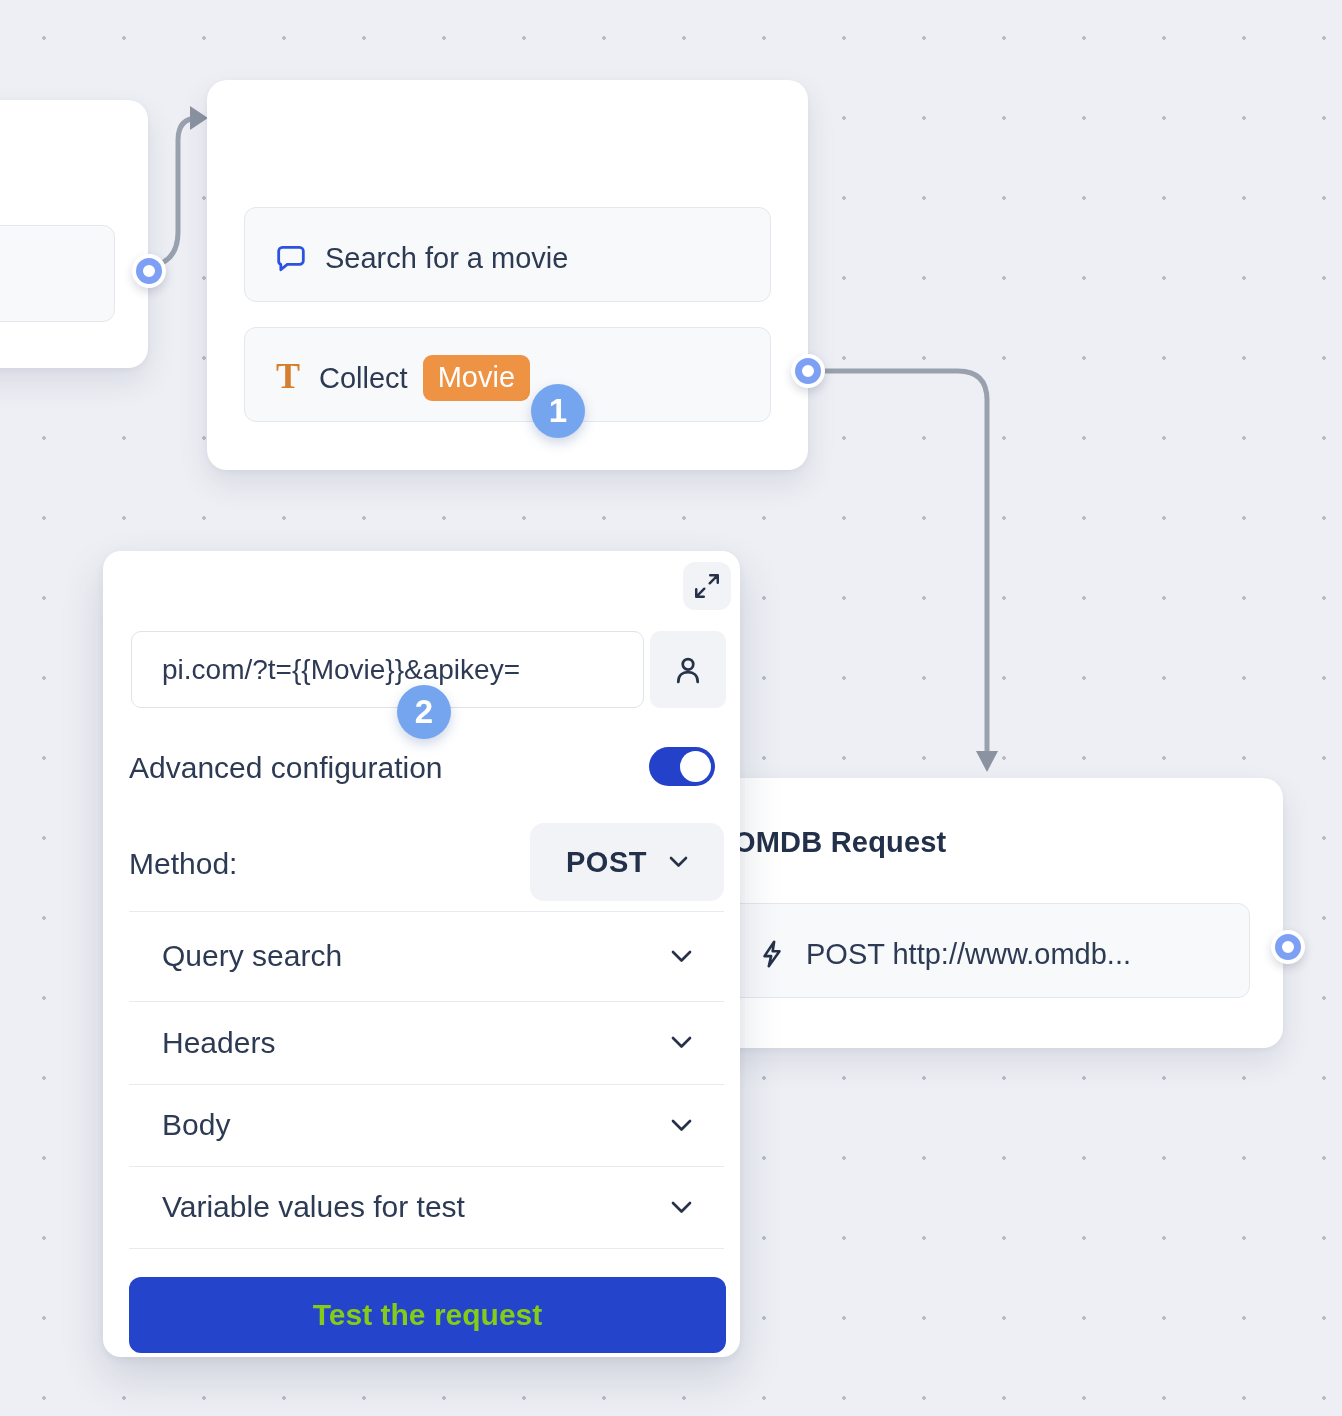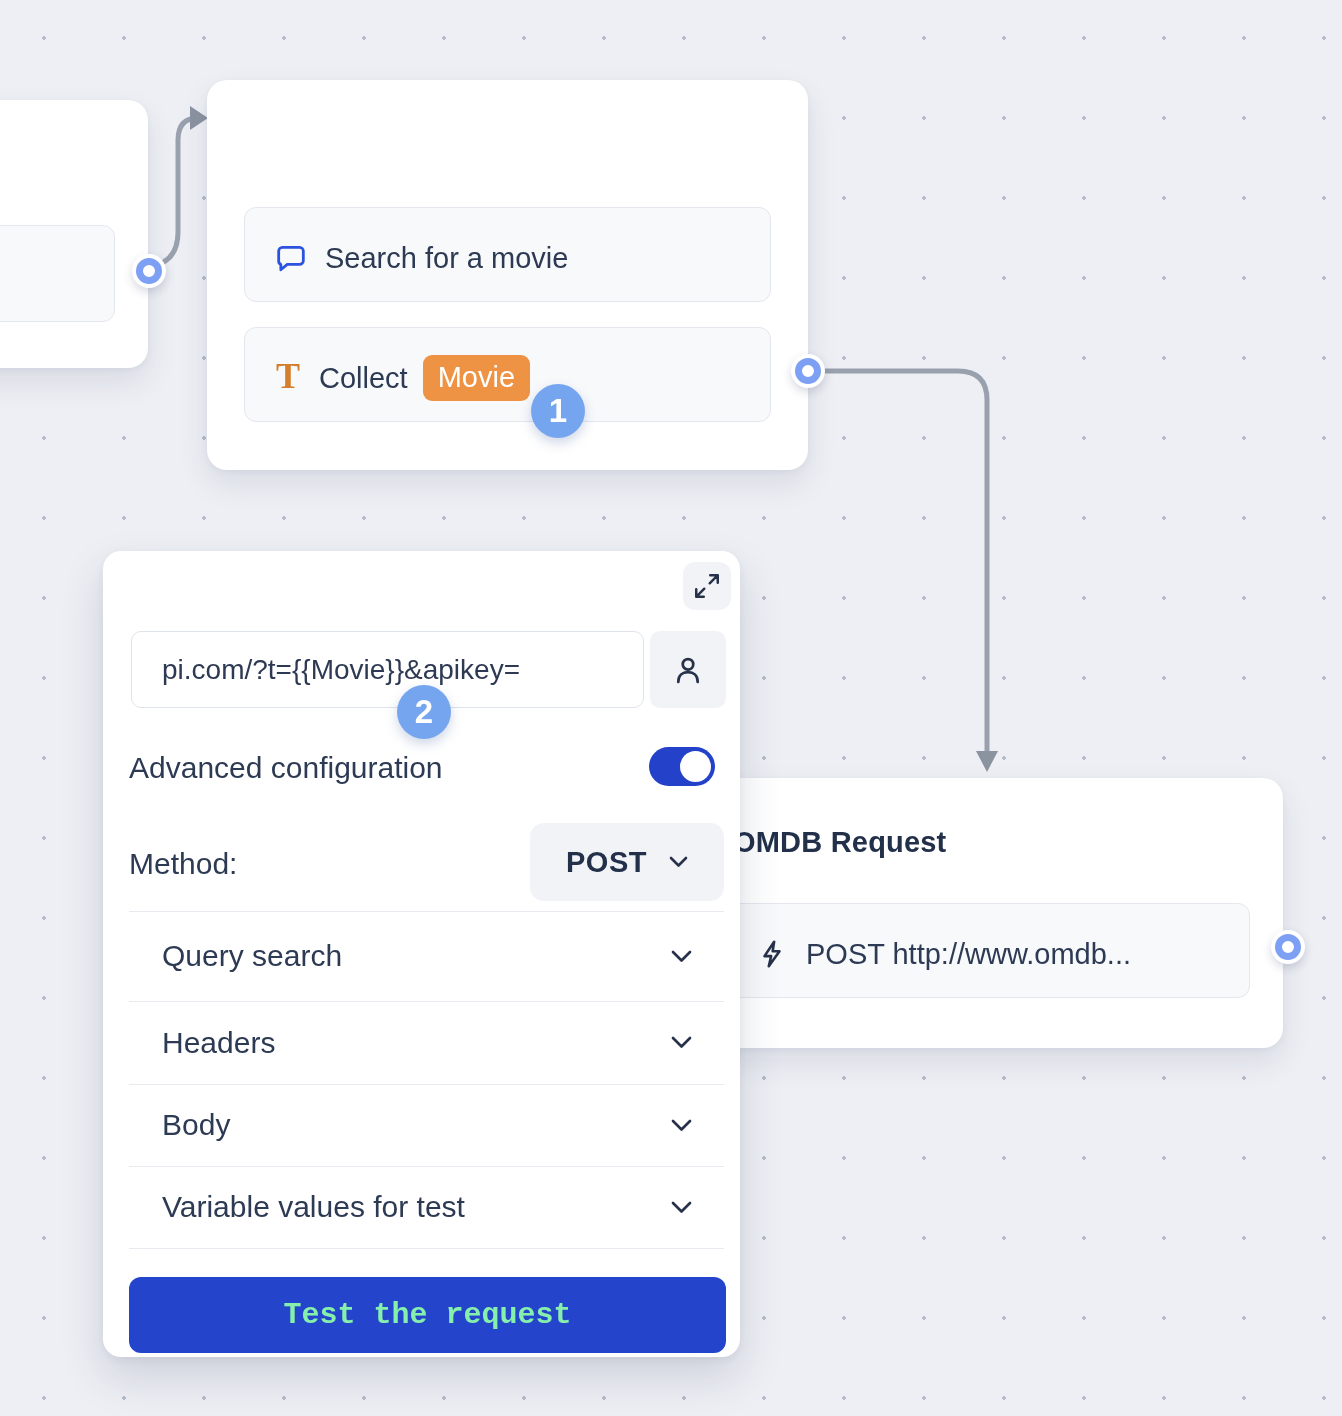--- a/index.html
+++ b/index.html
@@ -96,21 +96,21 @@
   .method-select .val{font-size:29px;font-weight:bold;color:#23304a;letter-spacing:.5px;}
   .hr{position:absolute;left:26px;width:595px;height:0;border-top:1.5px solid #e8eaef;}
   .section-row{
     position:absolute;left:26px;width:595px;display:flex;align-items:center;
     justify-content:space-between;padding:0 32px 0 33px;box-sizing:border-box;cursor:pointer;
   }
   .section-row .label{font-size:30px;color:#2d3a53;}
   .test-btn{
     position:absolute;left:26px;top:726px;width:597px;height:76px;
     background:#2444cc;border:none;border-radius:12px;cursor:pointer;
-    color:#86efac;font-family:Liberation Mono, monospace;font-size:30px;font-weight:bold;
+    color:#84cc16;font-family:Liberation Sans, sans-serif;font-size:30px;font-weight:bold;
   }
 
   
   .notch{position:absolute;left:698px;top:930px;z-index:20;}
 </style>
 </head>
 <body>
 
 <div class="canvas">
 

